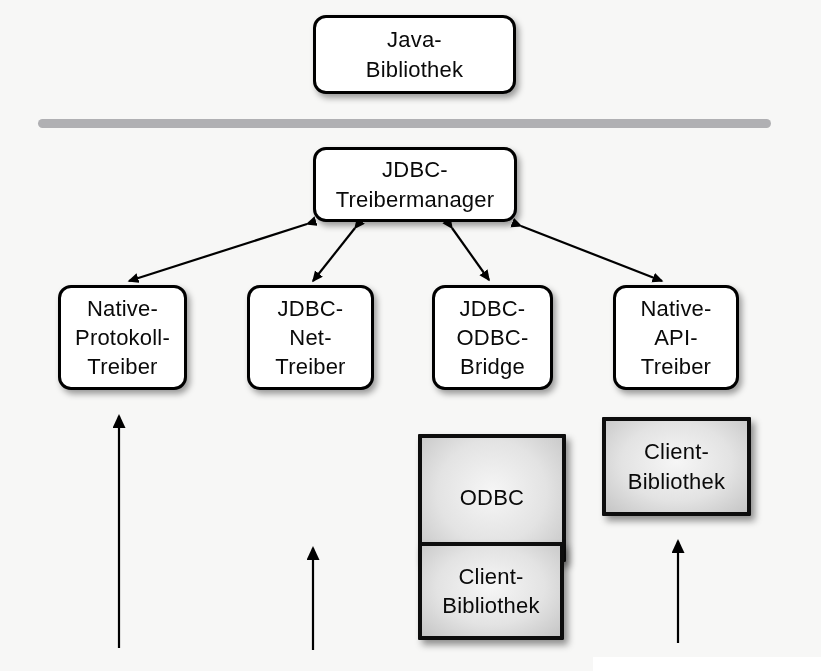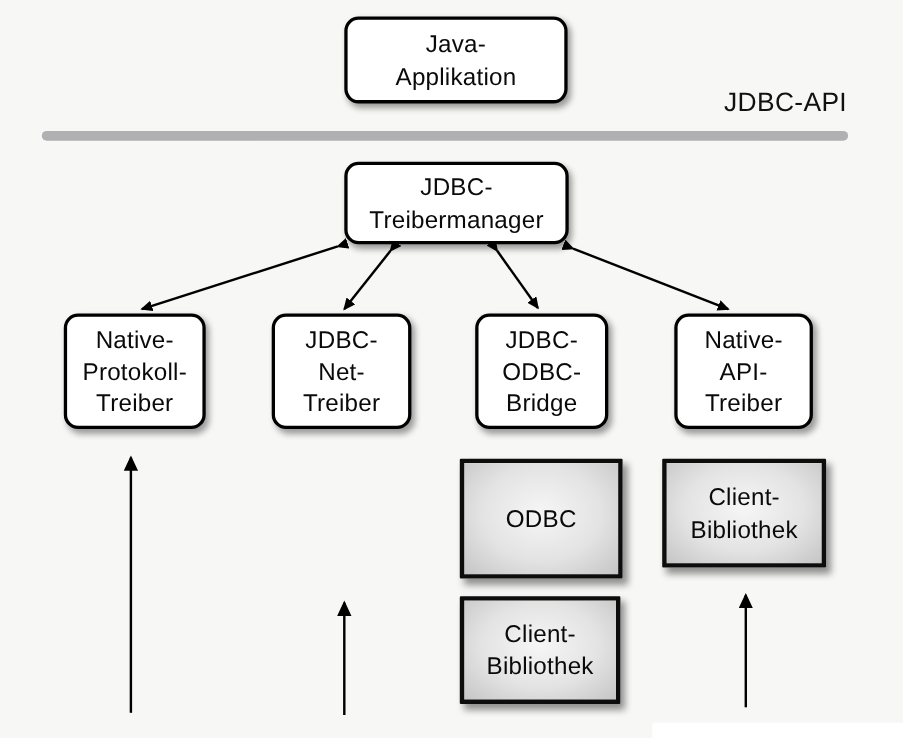--- a/index.html
+++ b/index.html
@@ -94,42 +94,41 @@
       <line x1="355" y1="228" x2="313" y2="281" marker-start="url(#ah)" marker-end="url(#ah)"></line>
       <line x1="452" y1="228" x2="489" y2="280" marker-start="url(#ah)" marker-end="url(#ah)"></line>
       <line x1="521" y1="226" x2="662" y2="281" marker-start="url(#ah)" marker-end="url(#ah)"></line>
       <line x1="119" y1="648" x2="119" y2="416" marker-end="url(#ahBig)"></line>
       <line x1="313" y1="650" x2="313" y2="548" marker-end="url(#ahBig)"></line>
       <line x1="678" y1="643" x2="678" y2="541" marker-end="url(#ahBig)"></line>
     </g>
   </svg>
 
   <div class="node rounded" style="left:313px; top:15px; width:203px; height:79px;">Java-
-Applikation</div>
+Bibliothek</div>
 
-  <div id="api-label">JDBC-API</div>
   <div id="divider"></div>
 
   <div class="node rounded" style="left:313px; top:147px; width:204px; height:75px;">JDBC-
 Treibermanager</div>
 
   <div class="node rounded" style="left:58px; top:285px; width:129px; height:105px;">Native-
 Protokoll-
 Treiber</div>
   <div class="node rounded" style="left:247px; top:285px; width:127px; height:105px;">JDBC-
 Net-
 Treiber</div>
   <div class="node rounded" style="left:432px; top:285px; width:121px; height:105px;">JDBC-
 ODBC-
 Bridge</div>
   <div class="node rounded" style="left:613px; top:285px; width:126px; height:105px;">Native-
 API-
 Treiber</div>
 
-  <div class="node grad" style="left:418px; top:417px; width:148px; height:109px;">ODBC</div>
+  <div class="node grad" style="left:418px; top:434px; width:148px; height:128px;">ODBC</div>
   <div class="node grad" style="left:602px; top:417px; width:149px; height:99px;">Client-
 Bibliothek</div>
 
   <div class="node grad" style="left:418px; top:542px; width:146px; height:98px;">Client-
 Bibliothek</div>
 
   <div id="partial-box-bottom-right"></div>
 
 </div>
 

